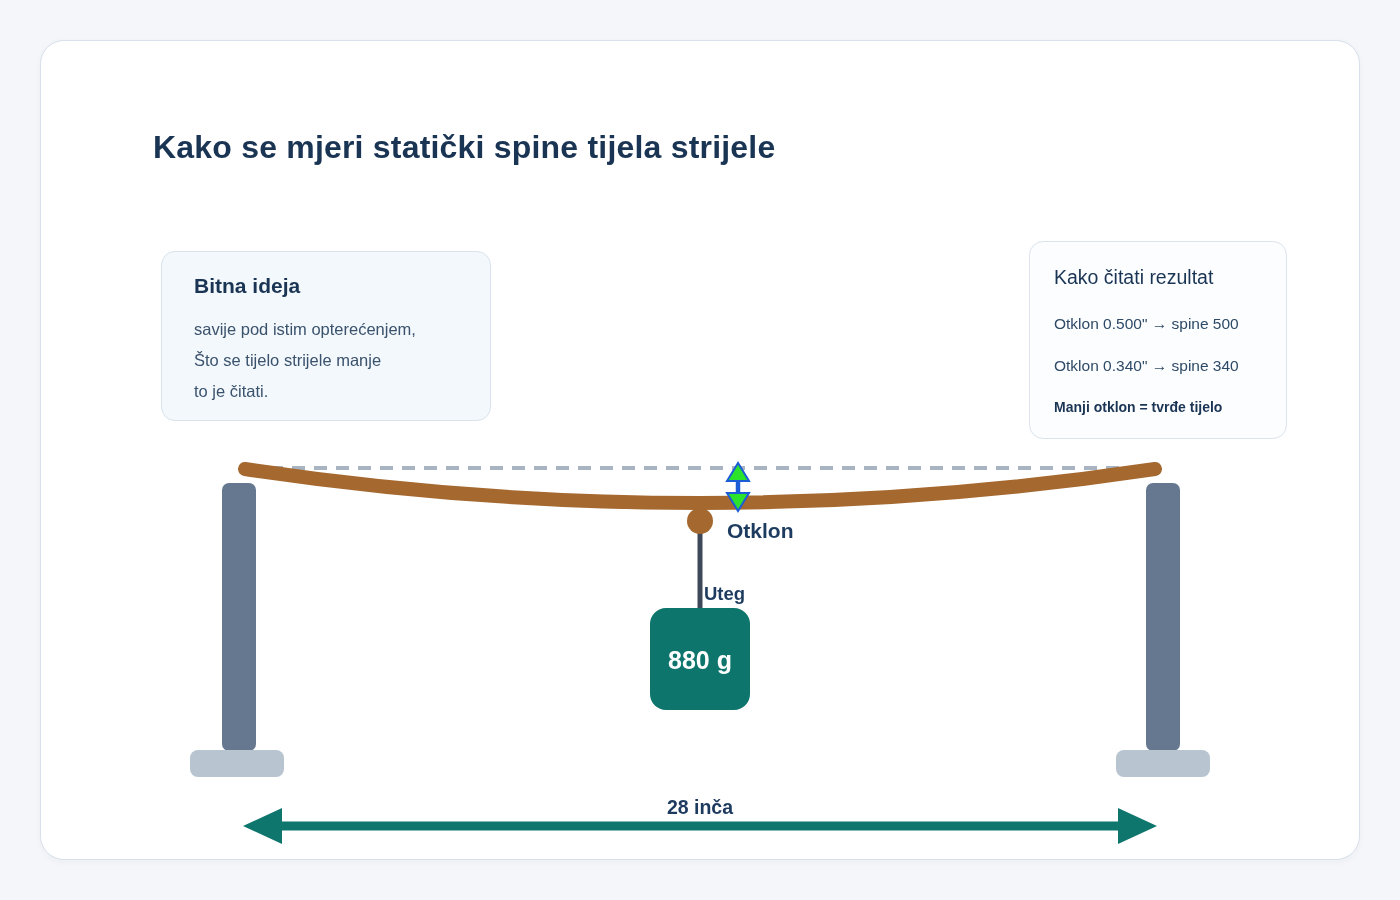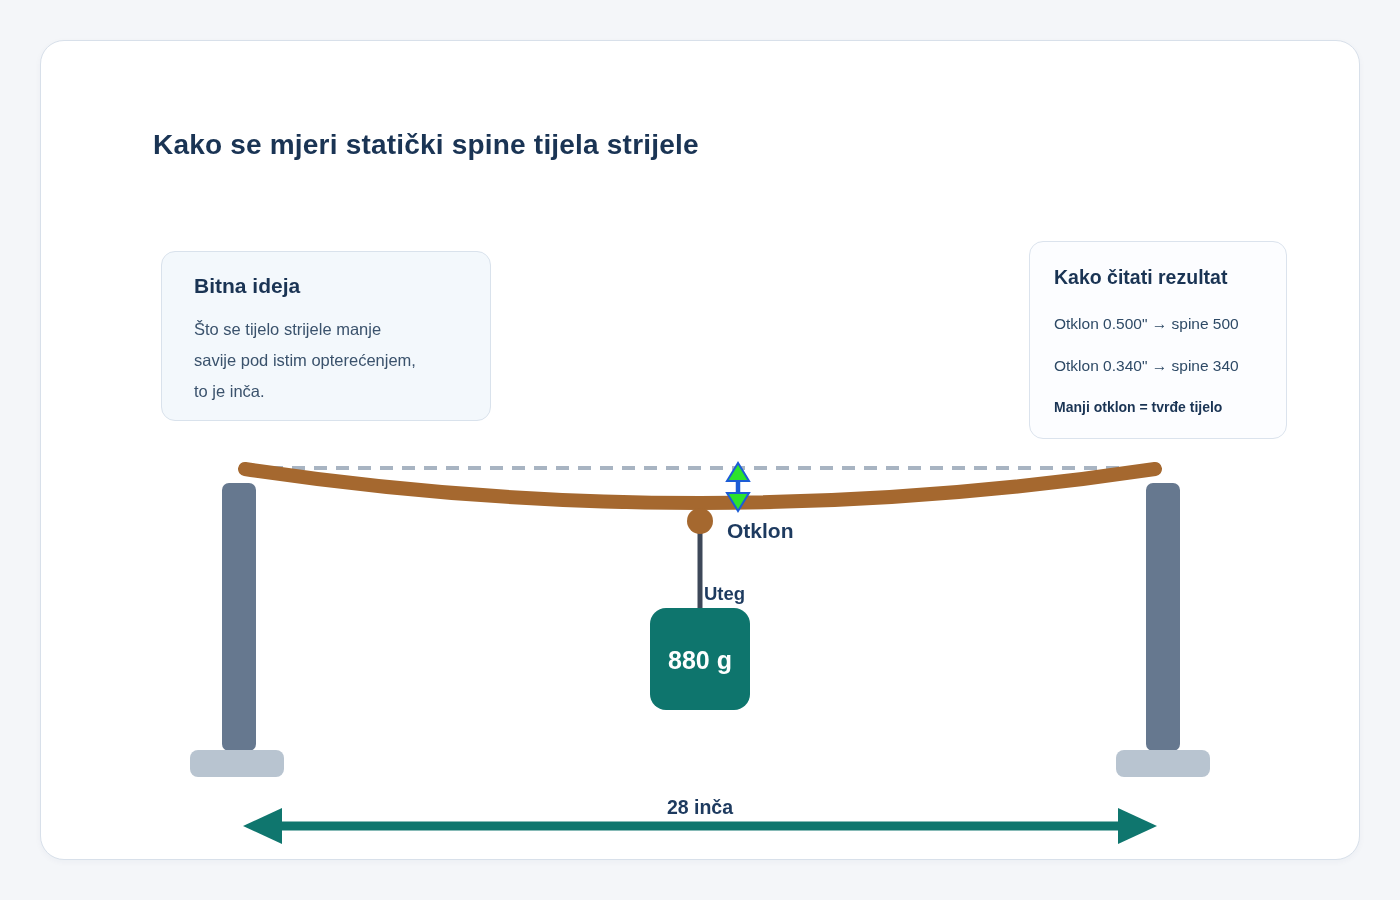--- a/index.html
+++ b/index.html
@@ -15,21 +15,21 @@
     position: absolute; left: 40px; top: 40px;
     width: 1320px; height: 820px;
     background: #ffffff;
     border: 1.5px solid #d8e0ea;
     border-radius: 24px;
     box-shadow: 0 2px 6px rgba(30,58,95,0.04);
   }
 
   .page-title {
     position: absolute; left: 112px; top: 88px;
-    font-size: 28px; font-weight: 700; color: #1a3454;
+    font-size: 32px; font-weight: 700; color: #1a3454;
     letter-spacing: 0.2px;
   }
   .page-subtitle {
     position: absolute; left: 112px; top: 148px;
     font-size: 16px; color: #3e566e;
   }
 
   .info-box {
     position: absolute;
     border-radius: 14px;
@@ -48,21 +48,21 @@
     font-size: 16.5px; color: #3a526c; line-height: 31px;
   }
 
   .result-box {
     left: 988px; top: 200px; width: 258px; height: 198px;
     background: #fcfdff;
     border: 1.5px solid #dbe3ed;
     padding: 24px 0 0 24px;
   }
   .result-box .box-title {
-    font-size: 19.5px; font-weight: 700; color: #1a3454;
+    font-size: 19.5px; font-weight: 400; color: #1a3454;
     margin-bottom: 26px;
   }
   .result-box .box-line {
     font-size: 15.5px; color: #2e4a66; margin-bottom: 24px;
   }
   .result-box .box-line-bold {
     font-size: 14px; font-weight: 700; color: #1a3454;
   }
 
   .diagram-svg { position: absolute; left: 0; top: 430px; }
@@ -71,23 +71,23 @@
 </head>
 <body>
 
 <div class="stage">
   <div class="card">
 
     <div class="page-title">Kako se mjeri statički spine tijela strijele</div>
 
     <div class="info-box idea-box">
       <div class="box-title">Bitna ideja</div>
+      <div class="box-line">savije pod istim opterećenjem,</div>
       <div class="box-line">Što se tijelo strijele manje</div>
-      <div class="box-line">savije pod istim opterećenjem,</div>
-      <div class="box-line">to je inča.</div>
+      <div class="box-line">to je čitati.</div>
     </div>
 
     <div class="info-box result-box">
       <div class="box-title">Kako čitati rezultat</div>
       <div class="box-line">Otklon 0.500" → spine 500</div>
       <div class="box-line">Otklon 0.340" → spine 340</div>
       <div class="box-line-bold">Manji otklon = tvrđe tijelo</div>
     </div>
 
   </div>

